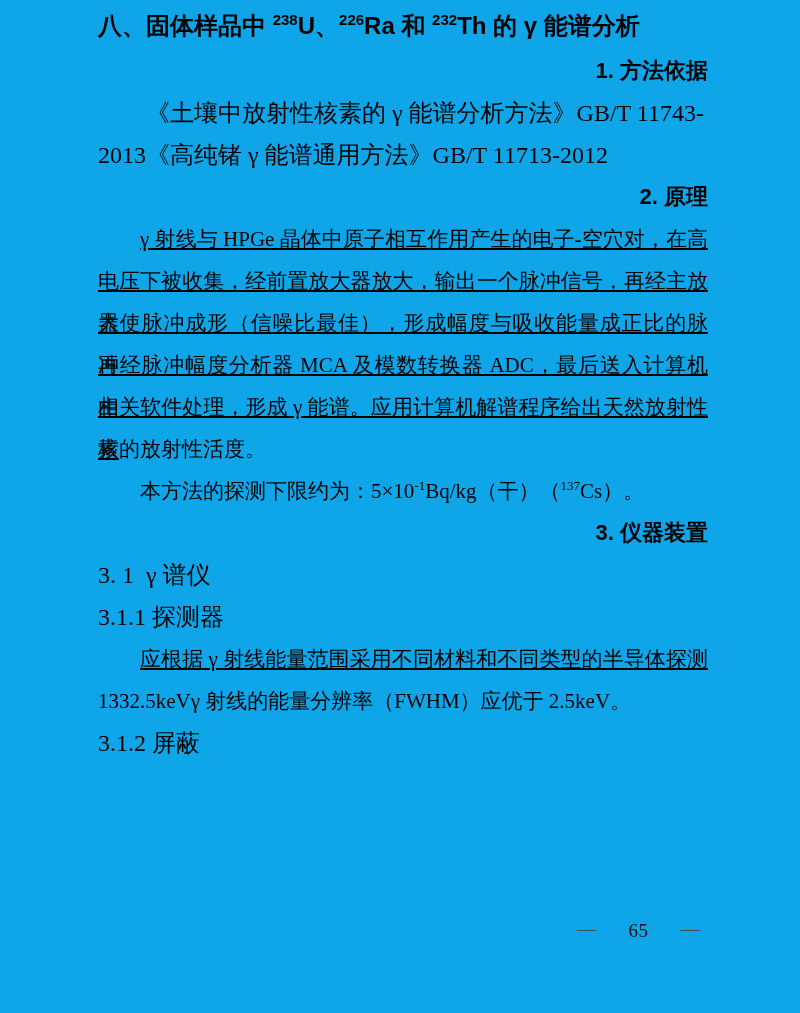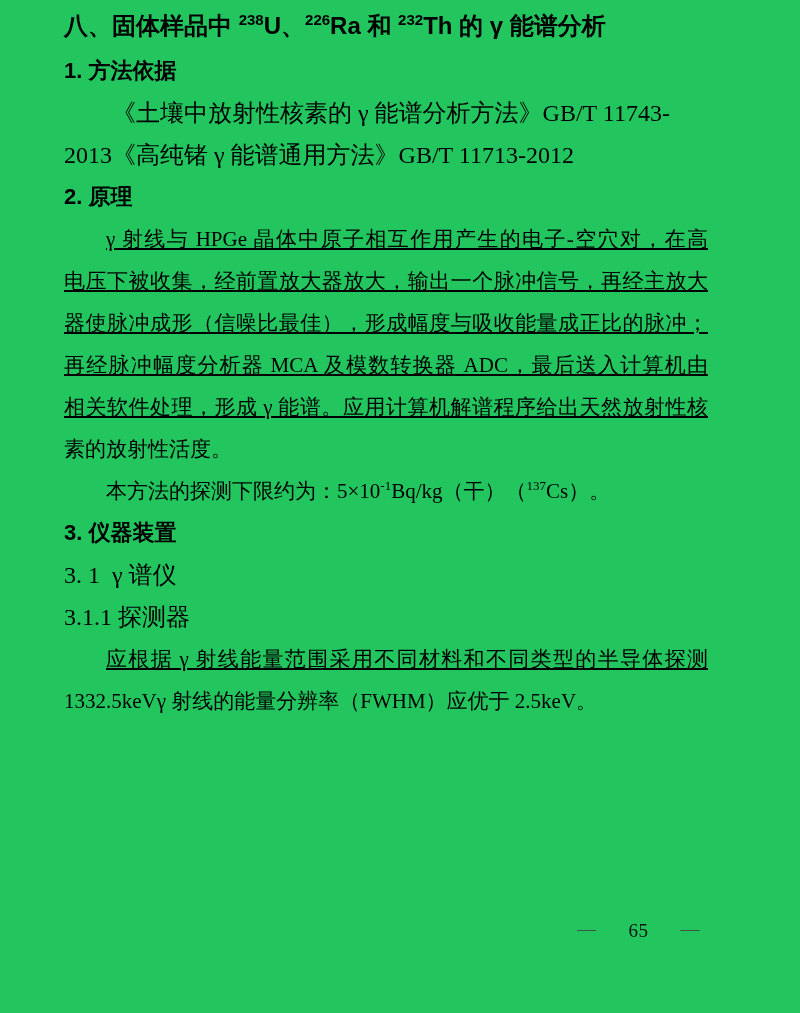--- a/index.html
+++ b/index.html
@@ -4,23 +4,23 @@
 <style>
   html, body {
     margin: 0;
     padding: 0;
     background: #ffffff;
   }
   .page {
     position: relative;
     width: 800px;
     height: 1013px;
-    background: #22c55e;
+    background: #0ea5e9;
     box-sizing: border-box;
-    padding: 6px 92px 0 64px;
+    padding: 6px 92px 0 98px;
     font-family: "Liberation Serif", "DejaVu Serif", serif;
     font-size: 21px;
     color: #000000;
     overflow: hidden;
   }
   .title {
     font-family: "Liberation Sans", "DejaVu Sans", sans-serif;
     font-weight: bold;
     font-size: 24px;
     height: 44px;
@@ -28,20 +28,21 @@
     white-space: pre-wrap;
   }
   .title .sup { font-size: 15px; }
   .h-bold {
     font-family: "Liberation Sans", "DejaVu Sans", sans-serif;
     font-weight: bold;
     font-size: 22px;
     height: 42px;
     line-height: 42px;
     white-space: pre-wrap;
+    text-align: right;
   }
   .h-plain {
     font-size: 24px;
     height: 42px;
     line-height: 42px;
     white-space: pre-wrap;
   }
   .line {
     height: 42px;
     line-height: 42px;
@@ -108,17 +109,18 @@
   <div class="h-bold">3. 仪器装置</div>
 
   <div class="h-plain">3. 1  γ 谱仪</div>
   <div class="h-plain">3.1.1 探测器</div>
 
   <div>
       <div class="line indent just"><span>应根据 γ 射线能量范围采用不同材料和不同类型的半导体探测</span></div>
       <div class="line"><span>1332.5keVγ 射线的能量分辨率（FWHM）应优于 2.5keV。</span></div>
     </div>
 
+  <div class="h-plain">3.1.2 屏蔽</div>
 
 
   <div class="footer"><span class="dash">—</span><span class="pagenum">65</span><span class="dash">—</span></div>
 
 </div>
 
 </body></html>

